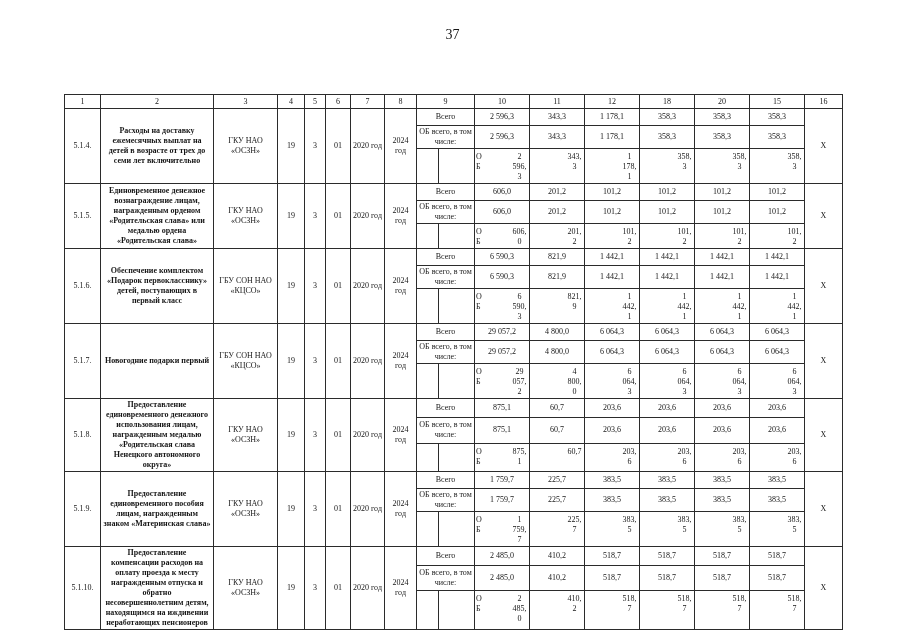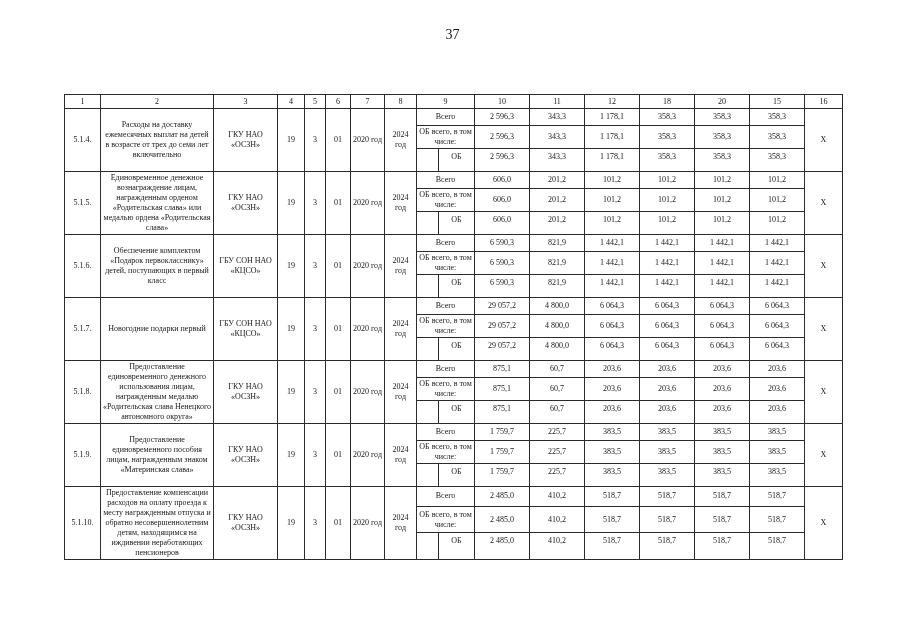--- a/index.html
+++ b/index.html
@@ -18,28 +18,28 @@
     font-size:8px;line-height:1.25;
   }
   table.doc td{
     border:1px solid #2b2b2b;
     padding:1px 2px;
     text-align:center;
     vertical-align:top;
     word-wrap:break-word;
   }
   tr.hdr td{height:13px;vertical-align:middle;padding:0 1px;}
-  td.c-desc{text-align:left;padding:1px 3px 2px 3px;}
+  td.c-desc{text-align:left;padding:1px 3px 2px 3px;font-weight:bold;}
   td.c-num{padding-top:2px;}
   td.c-exec{padding-top:2px;}
   td.c-code{padding-top:2px;}
   td.c-mark{padding-top:2px;}
   tr.f1 td{height:14px;vertical-align:middle;}
   tr.f2 td{height:20px;vertical-align:middle;}
-  tr.f3 td{height:18px;vertical-align:top;padding-top:3px;}
+  tr.f3 td{height:18px;vertical-align:top;padding-top:3px;padding-left:37px;}
   td.c-lbl{}
   td.c-val{}
   td.c-spacer{}
 </style>
 </head>
 <body>
 
 <div>
   <div class="page-number">37</div>
 

